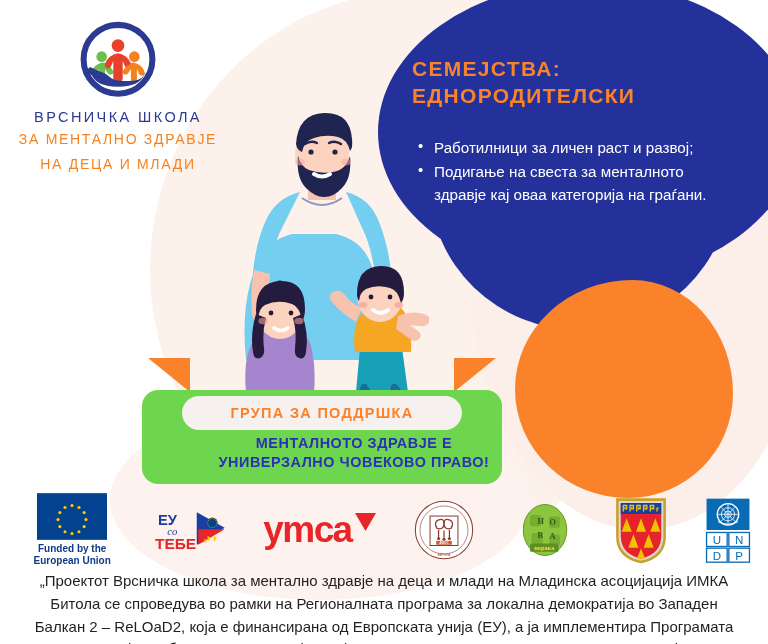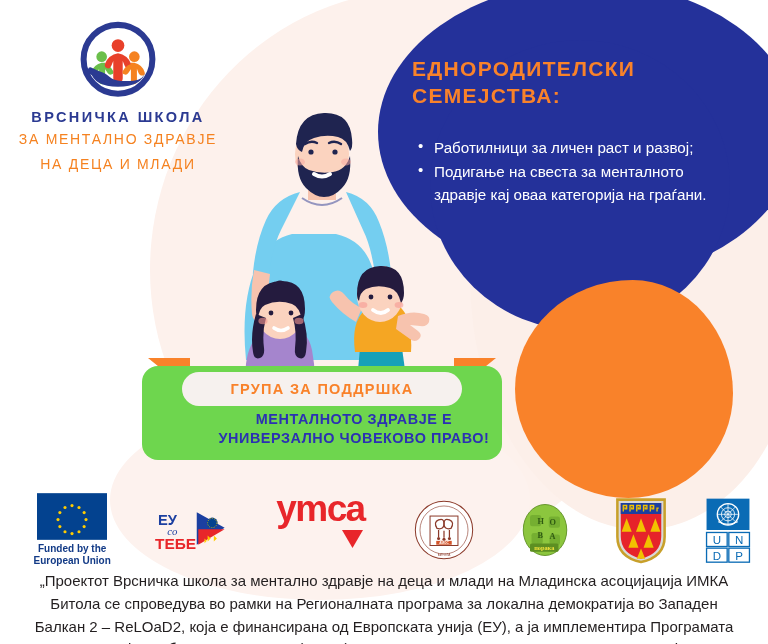--- a/index.html
+++ b/index.html
@@ -58,21 +58,21 @@
     border-radius:54% 46% 48% 52% / 50% 52% 48% 50%;
   }
 
   
   .brand{
     position:absolute; left:18px; top:18px; width:200px;
     text-align:center; z-index:6;
   }
   .brand-mark{ width:86px; height:86px; margin:0 auto 6px; }
   .brand-name{
-    color:#2b3a92; font-size:14.5px; font-weight:700;
+    color:#2b3a92; font-size:14.5px; font-weight:400;
     letter-spacing:2.4px; line-height:1.1;
   }
   .brand-sub{
     color:#f58220; font-size:14px; font-weight:400;
     letter-spacing:1.7px; line-height:1.55; margin-top:3px;
   }
 
   
   .headline{
     position:absolute; left:412px; top:55px; width:300px; z-index:8;
@@ -94,21 +94,21 @@
   .illus{ position:absolute; left:150px; top:100px; width:320px; height:300px; z-index:5; }
 
   
   .ribbon{ position:absolute; left:142px; top:358px; width:360px; height:112px; z-index:9; }
   .ribbon-tail{
     position:absolute; width:42px; height:34px; background:#f9822a; top:0;
   }
   .tail-l{ left:6px; clip-path:polygon(0 0,100% 0,100% 100%); }
   .tail-r{ right:6px; clip-path:polygon(0 0,100% 0,0 100%); }
   .ribbon-body{
-    position:absolute; left:0; top:8px; width:360px; height:94px;
+    position:absolute; left:0; top:32px; width:360px; height:94px;
     background:#6ed64e; border-radius:16px;
   }
   .ribbon-pill{
     position:absolute; left:40px; top:6px; width:280px; height:34px;
     background:#f6f1ee; border-radius:20px;
     display:flex; align-items:center; justify-content:center;
     color:#f9822a; font-size:14.5px; font-weight:700; letter-spacing:1.3px;
   }
   .ribbon-text{
     position:absolute; left:0; top:44px; width:424px;
@@ -123,21 +123,21 @@
   }
   .logo{ display:flex; flex-direction:column; align-items:center; justify-content:center; }
   .logo-eu{ width:150px; }
   .eu-flag{ width:70px; height:47px; }
   .eu-cap{
     margin-top:3px; color:#123a86; font-size:10px; font-weight:700;
     line-height:1.25; text-align:center;
   }
   .logo-eusotebe{ width:108px; }
   .logo-ymca{ width:150px; }
-  .ymca-wrap{ display:flex; align-items:flex-end;flex-direction:column; }
+  .ymca-wrap{ display:flex; align-items:center; }
   .ymca-word{
     color:#e8262a; font-size:37px; font-weight:700; letter-spacing:-1.6px; line-height:.9;
   }
   .logo-amos{ width:106px; }
   .logo-poraka{ width:104px; }
   .logo-bitola{ width:96px; }
   .logo-undp{ width:84px; }
 
   
   .disclaimer{
@@ -231,22 +231,22 @@
       <circle cx="240" cy="197" r="2.4" fill="#241b3e"></circle>
       <path d="M223 210 q8 6 15 0" stroke="#ffffff" stroke-width="3.8" fill="none" stroke-linecap="round"></path>
       <ellipse cx="213" cy="205" rx="4.4" ry="3" fill="#f79a92" opacity=".6"></ellipse>
       <ellipse cx="249" cy="205" rx="4.4" ry="3" fill="#f79a92" opacity=".6"></ellipse>
       <path d="M216 284 q8 10 8 16 l-14 0 q-3 -8 2 -16 z" fill="#1b6f96"></path>
       <path d="M246 284 q9 9 9 16 l-14 0 q-3 -8 1 -16 z" fill="#1b6f96"></path>
     </svg>
   </div>
 
   <div class="headline">
+    <div>СЕМЕЈСТВА:</div>
     <div>ЕДНОРОДИТЕЛСКИ</div>
-    <div>СЕМЕЈСТВА:</div>
   </div>
 
   <ul class="bullets">
     <li>Работилници за личен раст и развој;</li>
     <li>Подигање на свеста за менталното здравје кај оваа категорија на граѓани.</li>
   </ul>
 
   <div class="ribbon">
     <div class="ribbon-tail tail-l"></div>
     <div class="ribbon-tail tail-r"></div>

